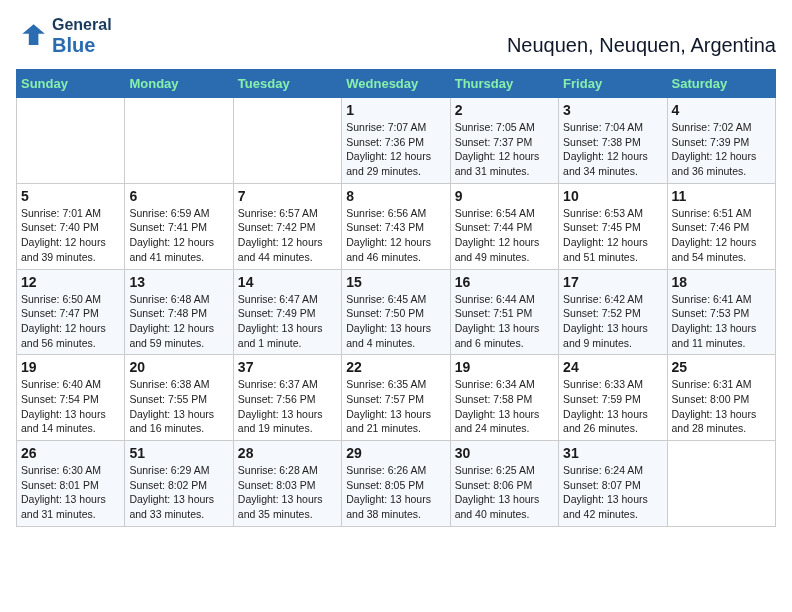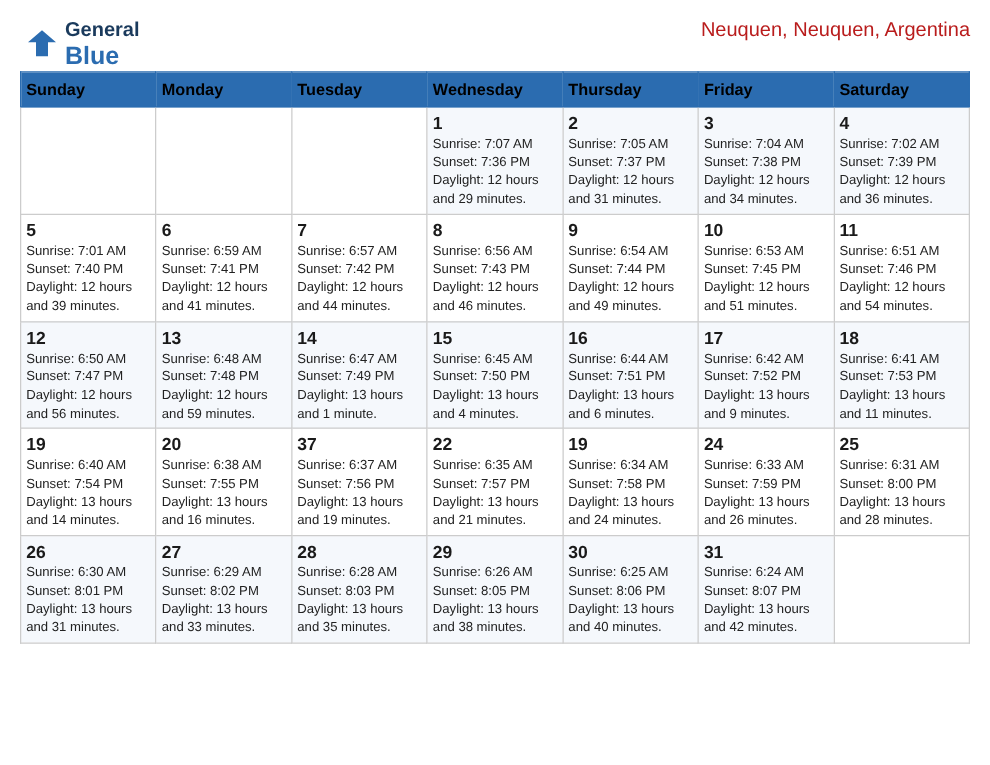--- a/index.html
+++ b/index.html
@@ -6,51 +6,52 @@
     body {
       font-family: Arial, sans-serif;
       background: #fff;
       width: 792px;
       min-height: 612px;
       padding: 16px;
     }
     .header-area {
       display: flex;
       justify-content: space-between;
-      align-items: flex-start;
+      align-items: flex-end;
+      margin-bottom: 12px;
     }
     .logo {
       display: flex;
       align-items: center;
       gap: 4px;
     }
     .logo-icon {
       width: 32px;
       height: 32px;
     }
     .title-area {
       text-align: right;
     }
     .month-title {
       font-size: 36px;
       font-weight: bold;
       color: #1a1a1a;
     }
     .location-title {
-      font-size: 16px;
-      color: #b91c1c;
+      font-size: 20px;
+      color: #0f172a;
     }
     table {
       width: 100%;
       border-collapse: collapse;
       font-size: 11px;
     }
     thead tr th {
       background-color: #2b6cb0;
-      color: #000000;
+      color: #86efac;
       padding: 6px 4px;
       text-align: left;
       font-size: 13px;
       font-weight: bold;
       border: 1px solid #2b6cb0;
     }
     tbody tr td {
       border: 1px solid #ccc;
       vertical-align: top;
       padding: 4px;
@@ -221,21 +222,21 @@
           <span class="day-number">25</span>
           <div class="day-info">Sunrise: 6:31 AM<br>Sunset: 8:00 PM<br>Daylight: 13 hours<br>and 28 minutes.</div>
         </td>
       </tr>
       <tr>
         <td>
           <span class="day-number">26</span>
           <div class="day-info">Sunrise: 6:30 AM<br>Sunset: 8:01 PM<br>Daylight: 13 hours<br>and 31 minutes.</div>
         </td>
         <td>
-          <span class="day-number">27</span>
+          <span class="day-number">51</span>
           <div class="day-info">Sunrise: 6:29 AM<br>Sunset: 8:02 PM<br>Daylight: 13 hours<br>and 33 minutes.</div>
         </td>
         <td>
           <span class="day-number">28</span>
           <div class="day-info">Sunrise: 6:28 AM<br>Sunset: 8:03 PM<br>Daylight: 13 hours<br>and 35 minutes.</div>
         </td>
         <td>
           <span class="day-number">29</span>
           <div class="day-info">Sunrise: 6:26 AM<br>Sunset: 8:05 PM<br>Daylight: 13 hours<br>and 38 minutes.</div>
         </td>

